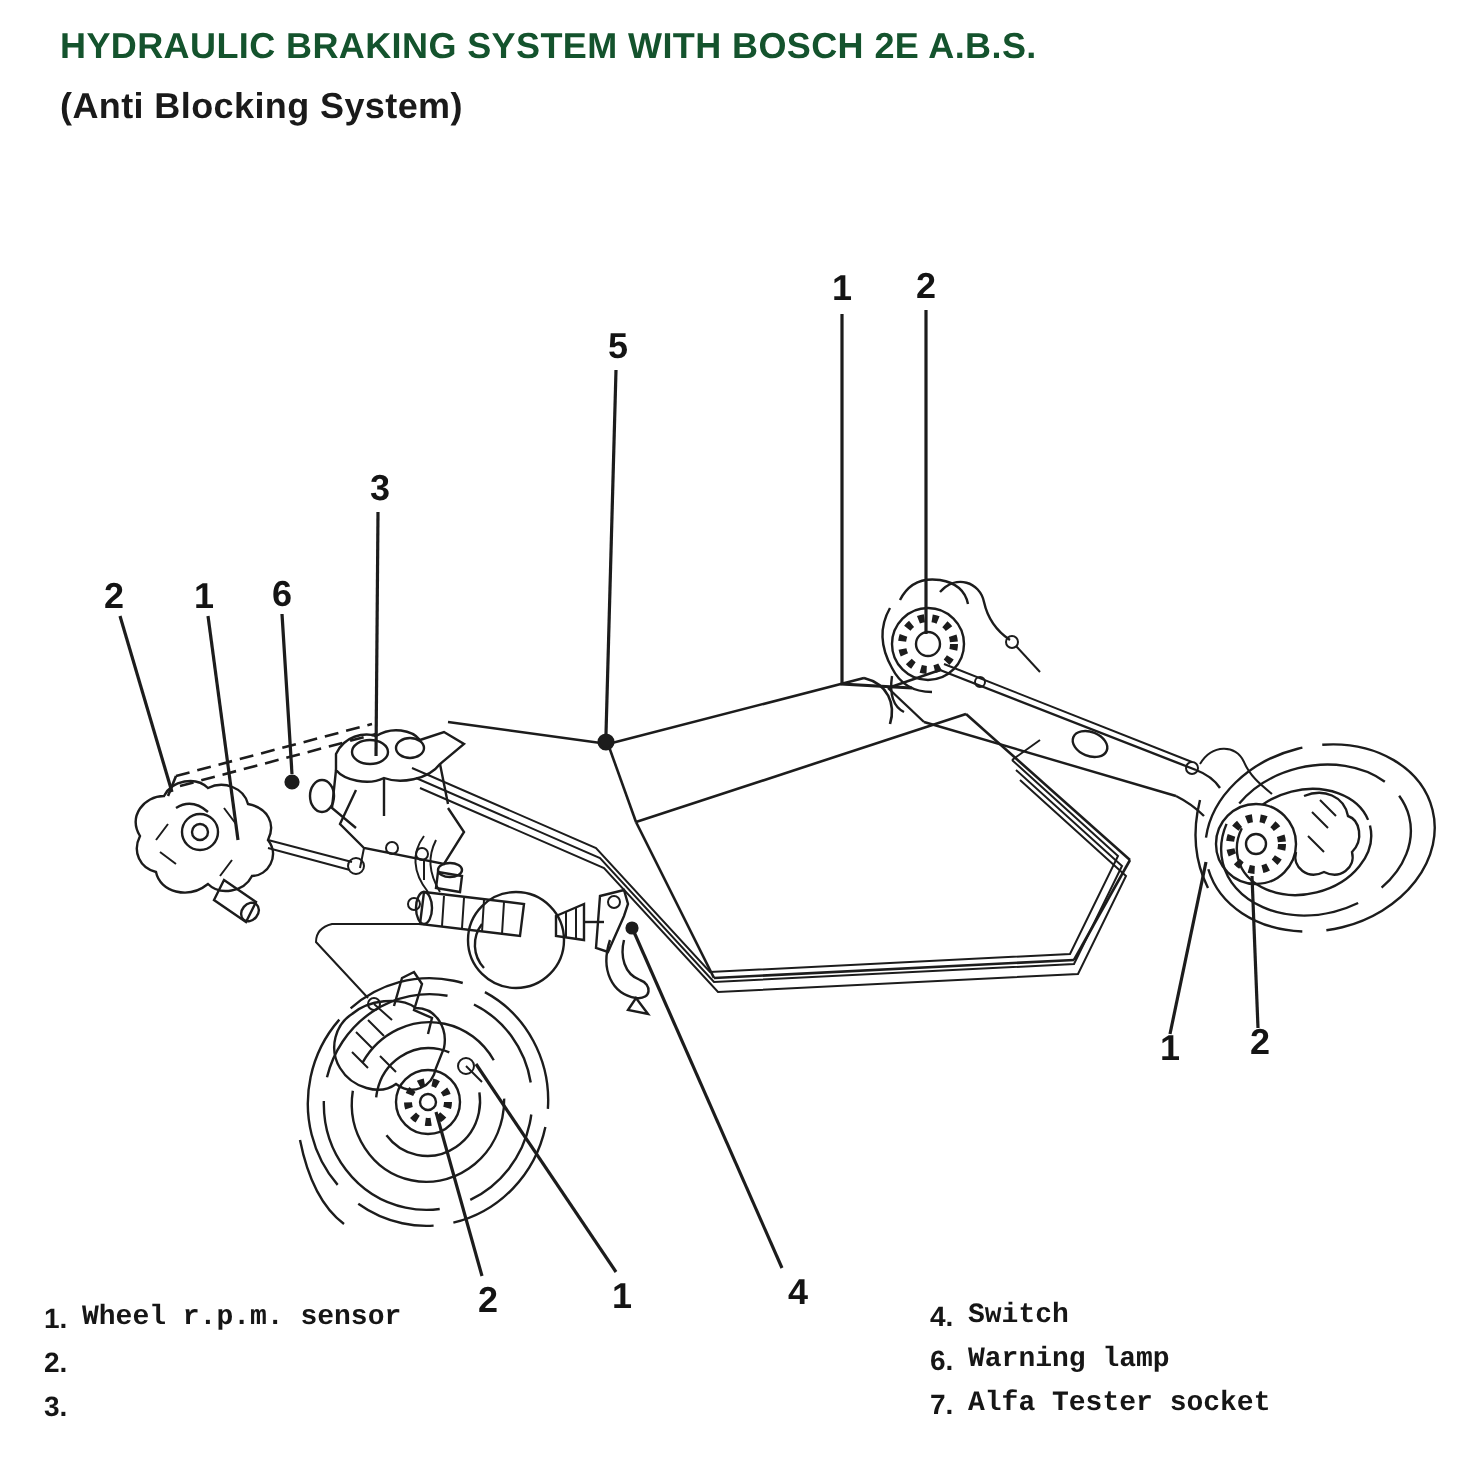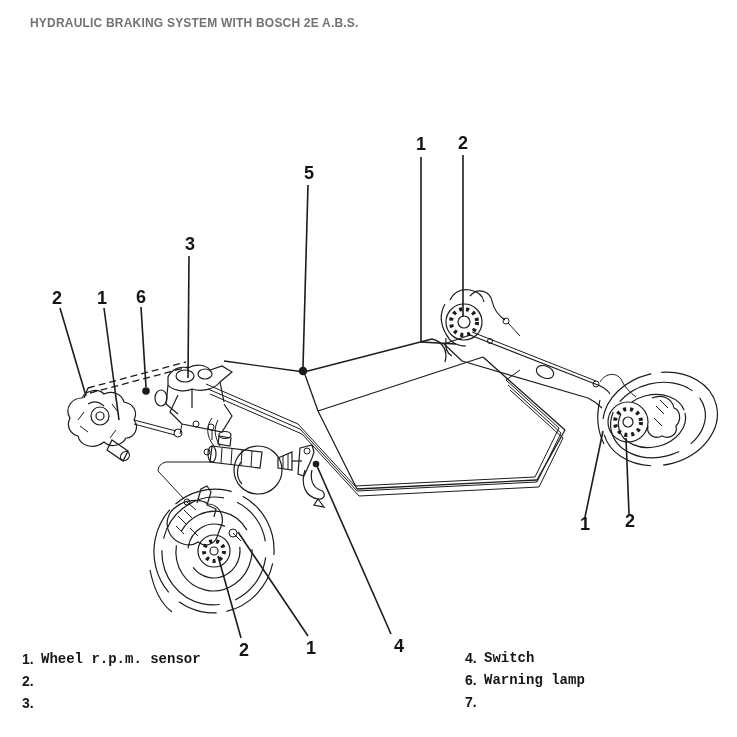--- a/index.html
+++ b/index.html
@@ -1,37 +1,38 @@
 <!DOCTYPE html>
 <html><head>
 <meta charset="utf-8">
 <style>
   html,body{margin:0;padding:0;}
   body{
     width:737px;height:737px;position:relative;background:#ffffff;
     font-family:"Liberation Sans", sans-serif;color:#111;overflow:hidden;
   }
   .title-block{position:absolute;left:30px;top:8px;line-height:30px;}
-  .title-line1{font-size:12px;font-weight:700;letter-spacing:.2px;color:#737373;}
+  .title-line1{font-size:18px;font-weight:700;letter-spacing:.2px;color:#14532d;}
   .title-line2{font-size:18px;font-weight:700;letter-spacing:.2px;color:#1a1a1a;}
   .diagram-svg{position:absolute;left:0;top:0;}
   .legend-col{position:absolute;font-size:14px;font-weight:600;color:#161616;}
   .legend-left{left:22px;top:648px;width:330px;}
   .legend-right{left:465px;top:647px;width:260px;}
   .legend-row{display:flex;height:22px;align-items:center;}
   .legend-num{width:19px;flex:0 0 19px;}
   .legend-label{flex:1;font-family:Liberation Mono, monospace;}
   svg text.callout{font-family:"Liberation Sans",sans-serif;font-size:18px;font-weight:700;fill:#141414;}
   svg .ink{stroke:#1c1c1c;fill:none;}
 </style>
 </head>
 <body>
 
 <div class="title-block">
   <div class="title-line1">HYDRAULIC BRAKING SYSTEM WITH BOSCH 2E A.B.S.</div>
+  <div class="title-line2">(Anti Blocking System)</div>
 </div>
 
 <svg class="diagram-svg" width="737" height="737" viewBox="0 0 737 737">
 
   <g class="ink" stroke-width="1.3">
     <path d="M88,388 L186,362" stroke-dasharray="7 4"></path>
     <path d="M90,393 L188,367" stroke-dasharray="7 4"></path>
     <path d="M88,388 L84,398"></path>
     <path d="M224,361 L304,372"></path>
     <path d="M304,372 L432,339"></path>
@@ -204,14 +205,15 @@
   <div class="legend-row">
     <span class="legend-num">4.</span>
     <span class="legend-label">Switch</span>
   </div>
   <div class="legend-row">
     <span class="legend-num">6.</span>
     <span class="legend-label">Warning lamp</span>
   </div>
   <div class="legend-row">
     <span class="legend-num">7.</span>
+    <span class="legend-label">Alfa Tester socket</span>
   </div>
 </div>
 
 </body></html>

